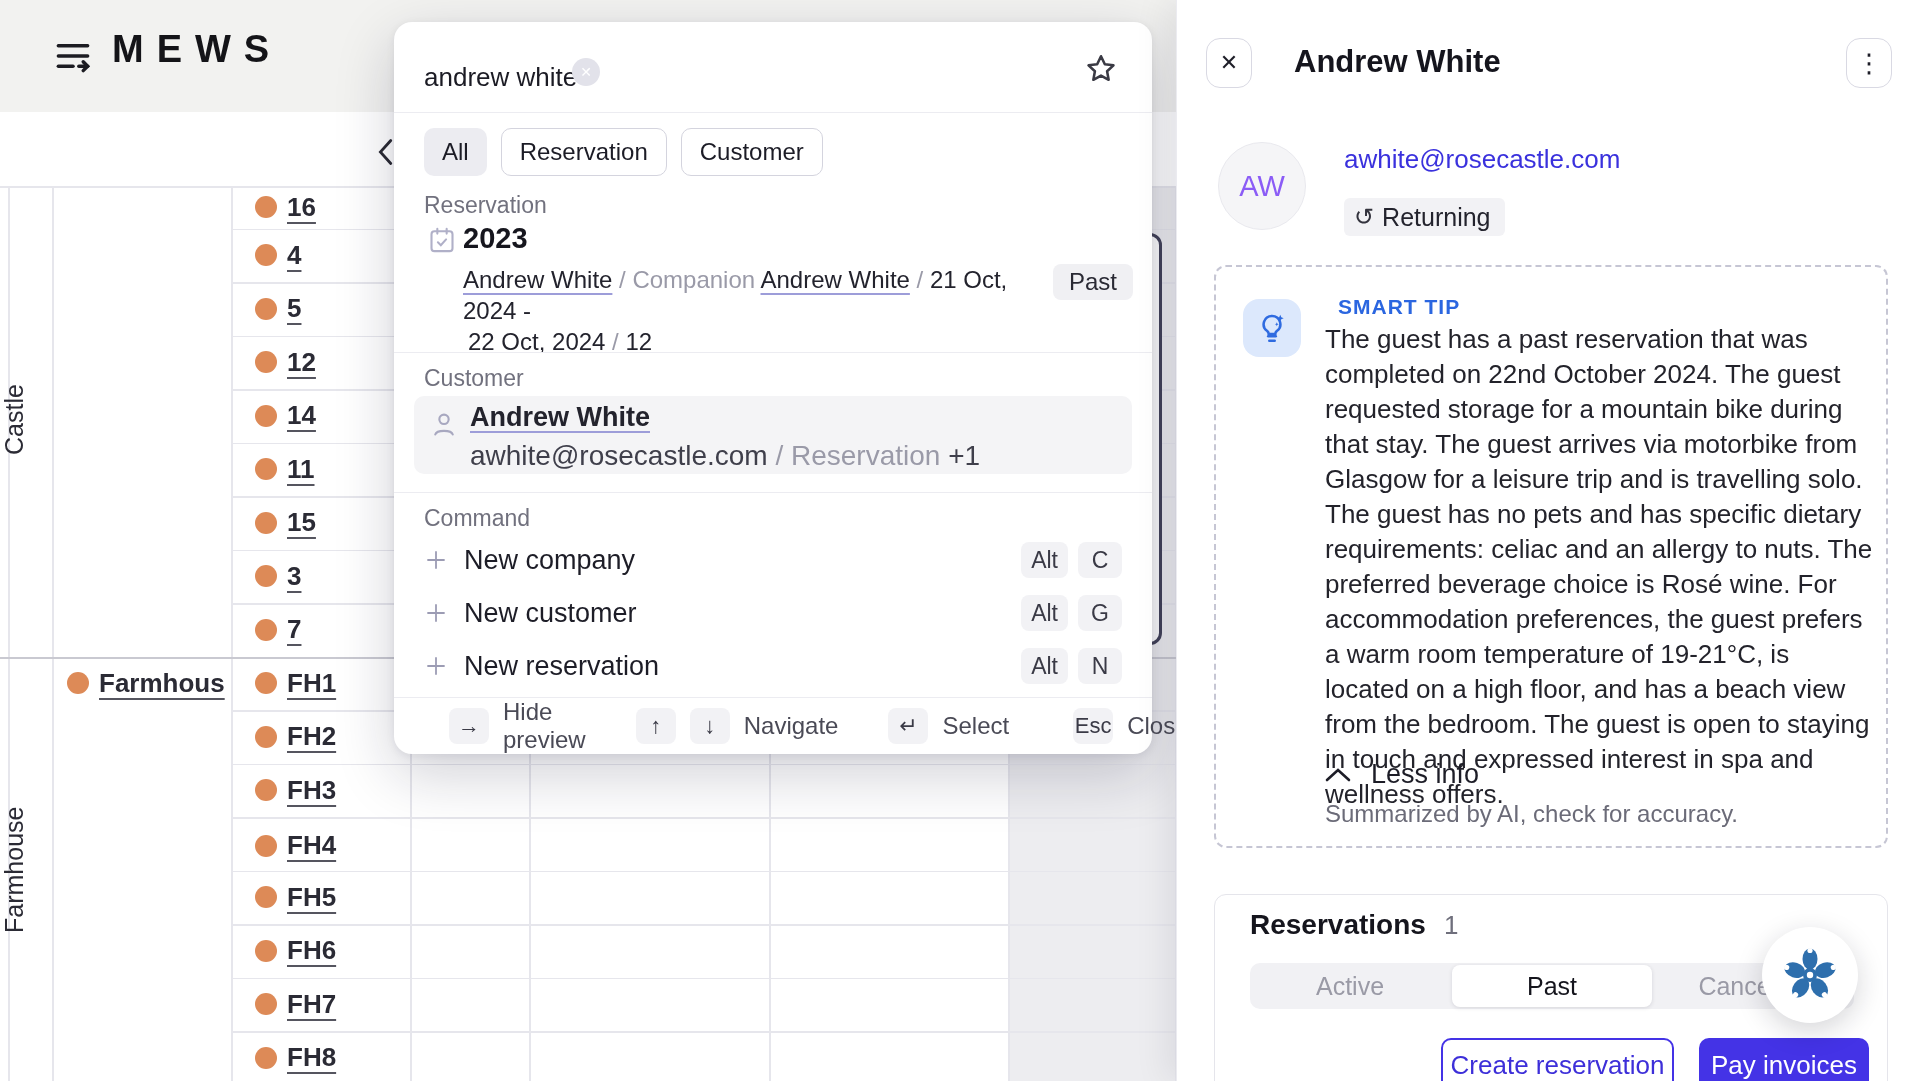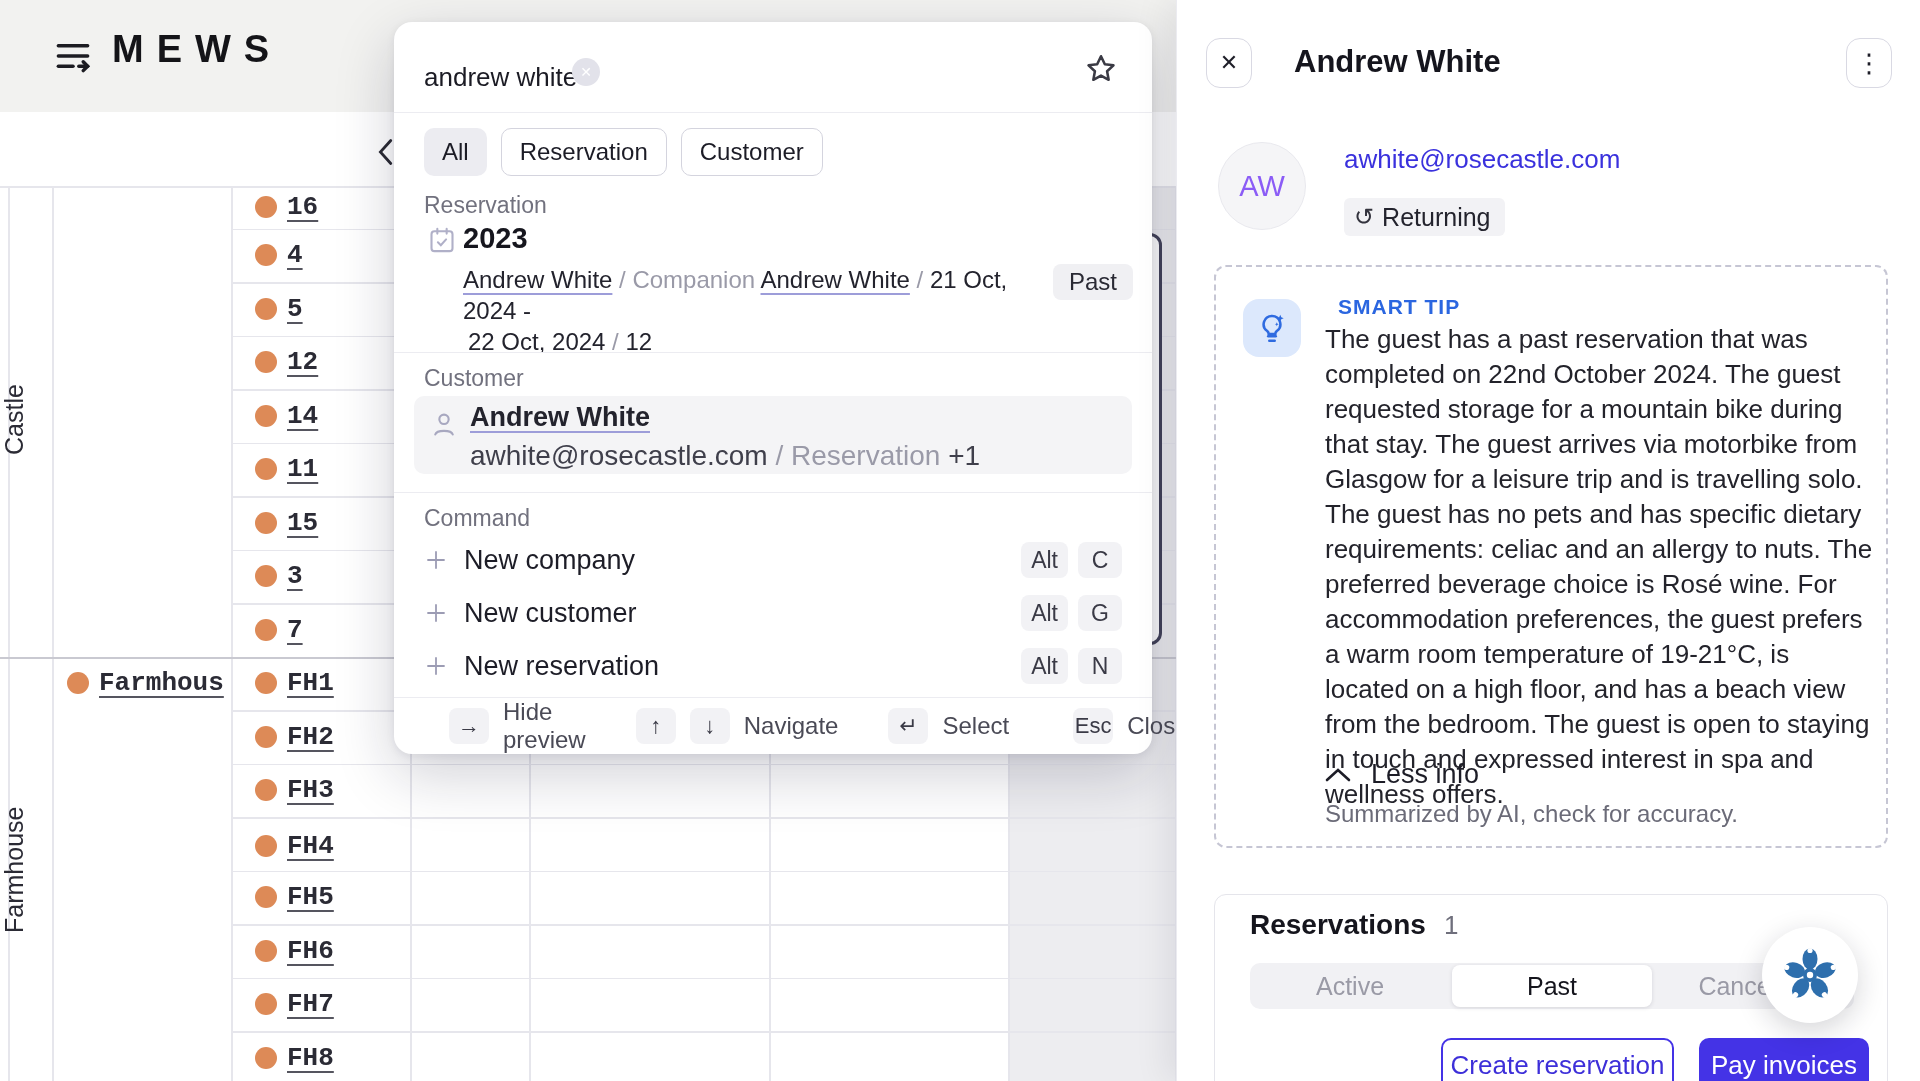--- a/index.html
+++ b/index.html
@@ -20,21 +20,21 @@
   .search-space .ph { font-size:24px; color:#5c5c68; }
   .collapse-chevron { position:absolute; left:372px; top:137px; width:26px; height:30px; cursor:pointer; }
 
   
   .grid-layer { position:absolute; inset:0; }
   .gline { position:absolute; background:#e6e6ec; }
   .gline.dark { background:#c9c9d1; }
   .wkshade { position:absolute; left:1008px; top:186px; width:168px; height:895px; background:#ededf0; }
   .vlabel { position:absolute; left:0; width:54px; text-align:center; font-size:25px; color:#2b2b35;
             transform:rotate(180deg); writing-mode:vertical-rl; }
-  .room-row { position:absolute; display:flex; align-items:center; gap:10px;font-family:Liberation Mono, monospace; }
+  .room-row { position:absolute; display:flex; align-items:center; gap:10px; }
   .dot { width:22px; height:22px; border-radius:50%; flex:0 0 auto; }
   .room-label { font-size:26px; font-weight:600; color:#2b2b35; text-decoration:underline;
                 text-decoration-thickness:2px; text-underline-offset:6px; text-decoration-color:#55555f; }
   .selection-rect { position:absolute; left:1040px; top:233px; width:122px; height:412px;
                     background:#fff; border:3px solid #44445a; border-radius:12px; }
 
   
   .overlay { position:absolute; left:394px; top:22px; width:758px; height:732px; background:#fff;
              border-radius:18px; box-shadow:0 20px 60px rgba(20,20,50,.20), 0 2px 8px rgba(20,20,50,.08); }
   .ov-query { position:absolute; left:30px; top:40px; font-size:26px; color:#1b1b24; }

